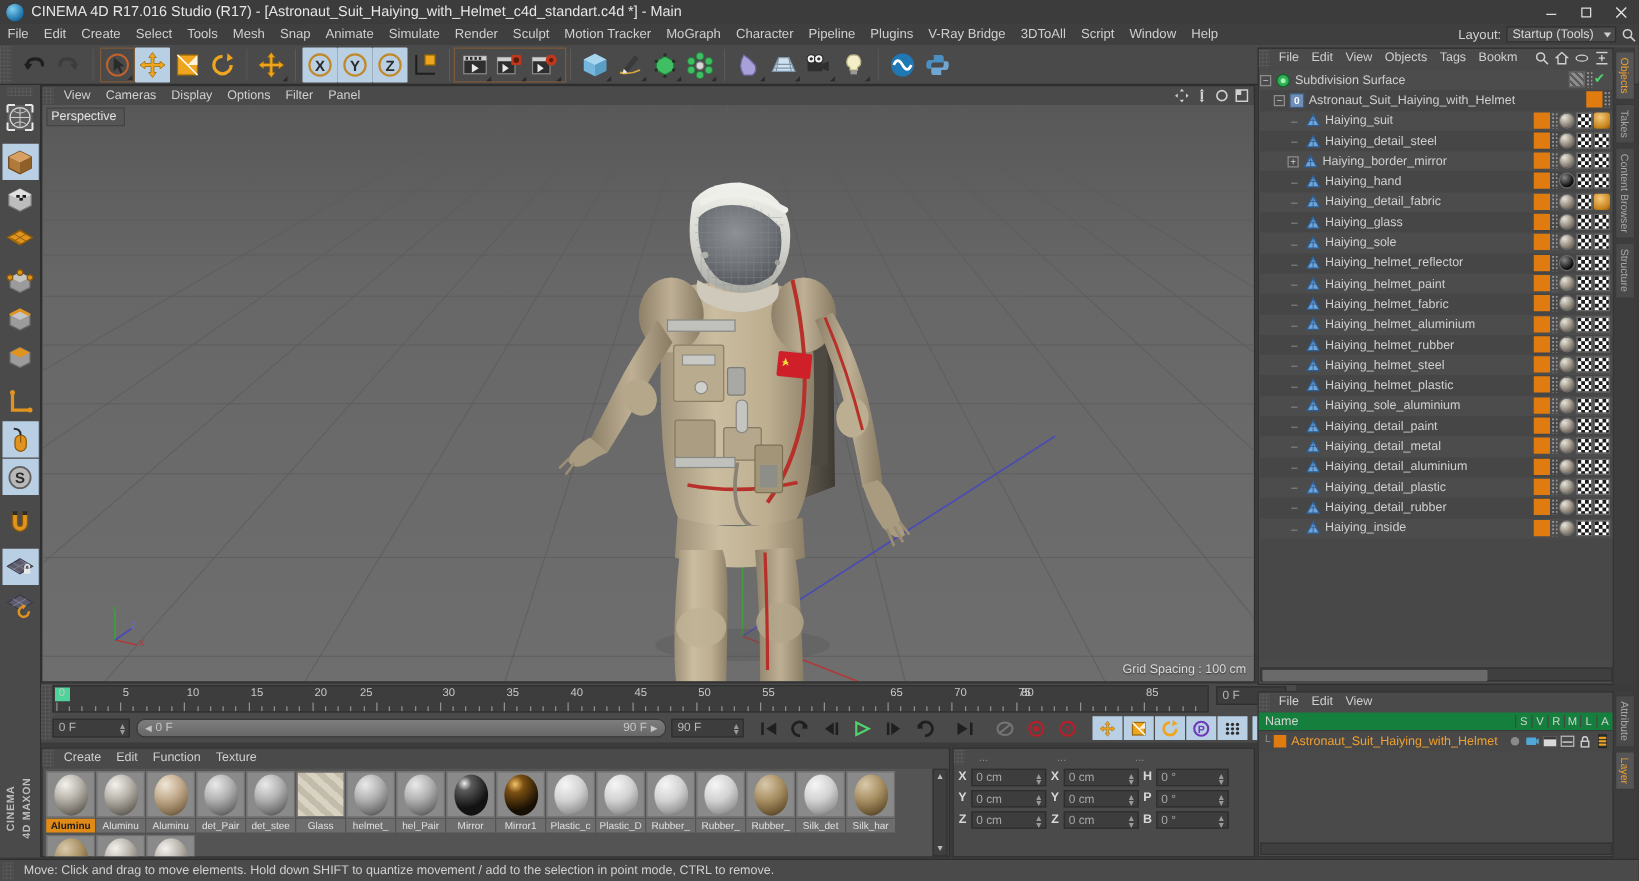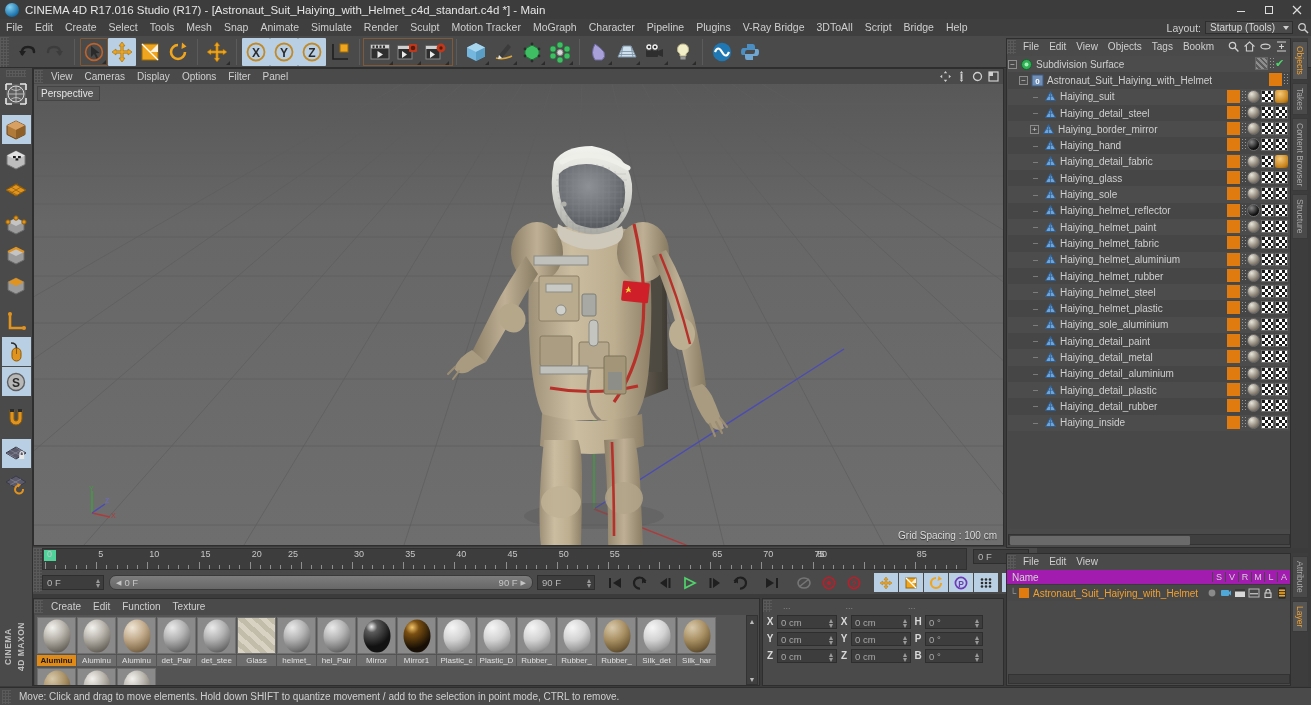--- a/index.html
+++ b/index.html
@@ -288,21 +288,21 @@
   .om-scroll-thumb { height:9px; background:#6a6a6a; border-radius:1px; }
 
   
   .attrmgr {
     position:absolute; left:1006px; top:553px; width:285px; height:133px;
     background:#4a4a4a; border:1px solid #2e2e2e;
   }
   .am-hdr { height:16px; display:flex; align-items:center; }
   .am-hdr .mi { padding:0 5px; font-size:10px; line-height:16px; color:#cfcfcf; }
   .am-colhdr {
-    height:15px; background:#a21caf; display:flex; align-items:center;
+    height:15px; background:#15803d; display:flex; align-items:center;
     font-size:10px; color:#d2d2d2; position:relative; border-bottom:1px solid #3a3a3a;
   }
   .am-colhdr .namecol { padding-left:5px; flex:1; }
   .am-colhdr .c {
     width:13px; text-align:center; border-left:1px solid #464646; font-size:9px;
   }
   .am-row { height:16px; display:flex; align-items:center; position:relative; font-size:10px; background:#484848; }
   .am-row .swatch { width:10px; height:10px; background:#e07b10; margin:0 4px 0 14px; flex:none; }
   .am-row .lbl { color:#f0a030; }
   .am-row-icons { position:absolute; right:2px; top:2px; display:flex; gap:2px; }
@@ -372,21 +372,21 @@
         <div class="mi">Render</div>
         <div class="mi">Sculpt</div>
         <div class="mi">Motion Tracker</div>
         <div class="mi">MoGraph</div>
         <div class="mi">Character</div>
         <div class="mi">Pipeline</div>
         <div class="mi">Plugins</div>
         <div class="mi">V-Ray Bridge</div>
         <div class="mi">3DToAll</div>
         <div class="mi">Script</div>
-        <div class="mi">Bridge</div>
+        <div class="mi">Window</div>
         <div class="mi">Help</div>
       </div>
     <div class="layout-area">
       <span class="layout-label">Layout:</span>
       <div class="layout-select">
         <span>Startup (Tools)</span>
         <span class="arrow"></span>
       </div>
       <span class="menu-search">
         <svg width="12" height="12" viewBox="0 0 12 12">

